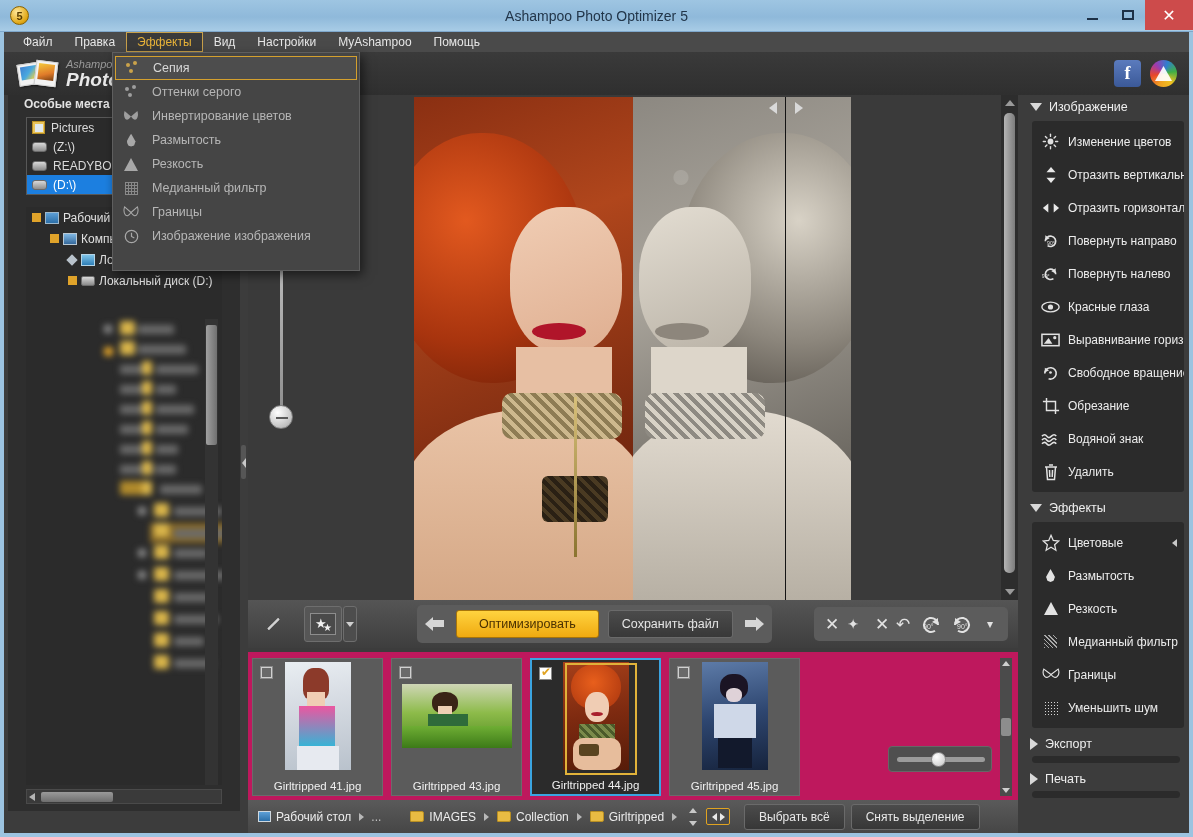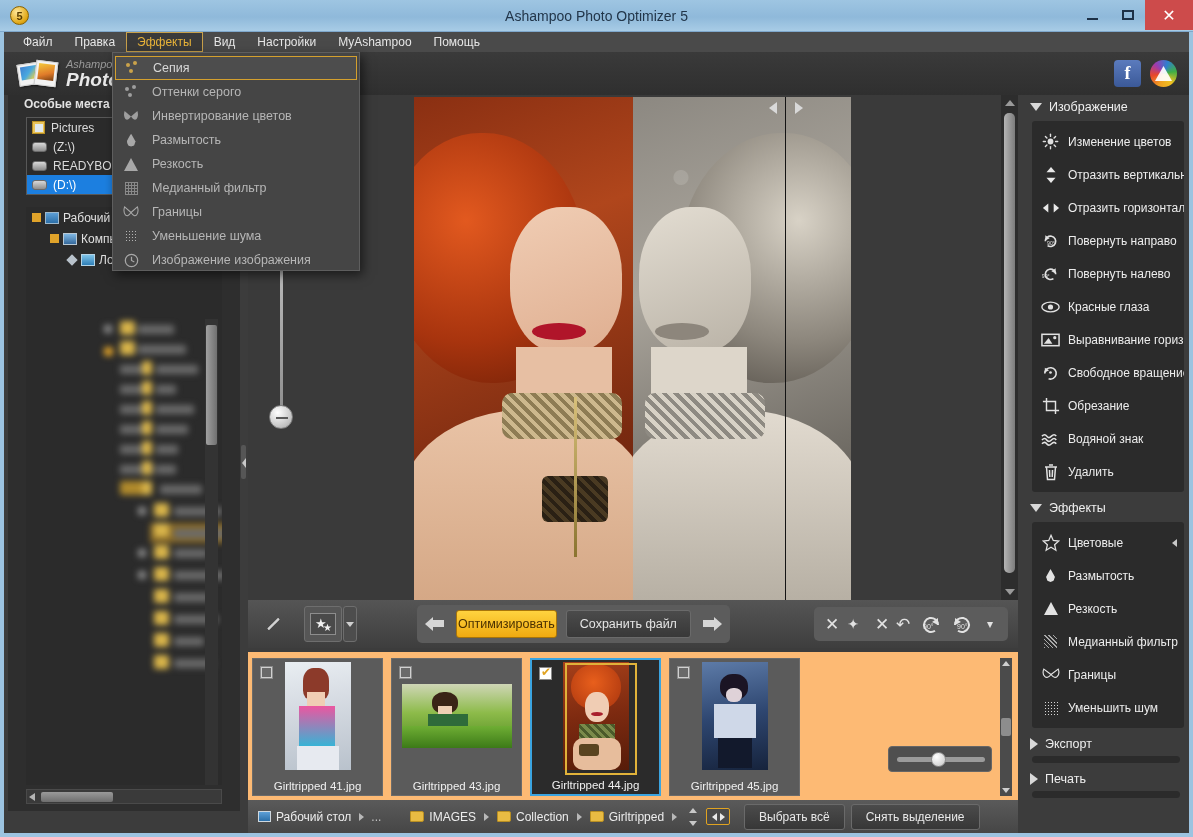--- a/index.html
+++ b/index.html
@@ -242,39 +242,39 @@
   .nav-arrow i { position:absolute; left:3px; top:7px; width:13px; height:7px; background:#d6d6d6; }
   .nav-arrow::after { content:''; position:absolute; top:4px; width:0;height:0;
       border-top:7px solid transparent;border-bottom:7px solid transparent; }
   .nav-arrow.left::after  { left:0px;  border-right:8px solid #d6d6d6; }
   .nav-arrow.left i { left:6px; }
   .nav-arrow.right::after { right:0px; border-left:8px solid #d6d6d6; }
   .nav-arrow.right i { left:3px; }
   .btn-optimize {
     background:linear-gradient(to bottom,#ffd33f,#f0aa10);
     border:1px solid #a8750a; border-radius:3px; color:#4a3000;
-    font-size:12.5px; padding:6px 1px; font-weight:normal;
+    font-size:12.5px; padding:6px 22px; font-weight:normal;
   }
   .btn-save {
     background:linear-gradient(to bottom,#4b4b4b,#383838);
     border:1px solid #6a6a6a; border-radius:3px; color:#e4e4e4;
     font-size:12.5px; padding:6px 13px;
   }
   .fx-tools { margin-left:auto; margin-right:10px; background:#5c5c5c; border-radius:5px;
               height:34px; display:flex; align-items:center; padding:0 6px; gap:5px; }
   .ti { width:24px; height:24px; position:relative; color:#e2e2e2; font-size:17px;
         display:flex; align-items:center; justify-content:center; }
   .ti.small { font-size:12px; }
   .rot { width:24px; height:24px; position:relative; }
   .rot svg { display:block; }
 
   
   .filmstrip {
     position:absolute; left:248px; top:652px; width:770px; height:148px;
-    background:#fdba74; display:flex; padding:6px 4px 4px 4px; gap:8px;
+    background:#be185d; display:flex; padding:6px 4px 4px 4px; gap:8px;
   }
   .thumb-cell {
     width:131px; height:138px; background:#5b5b5b; border:1px solid #6b6b6b;
     position:relative;
   }
   .thumb-cell.selected { background:#2b2b2b; border:2px solid #3ba4e0; }
   .thumb-inner { position:absolute; left:0; top:0; right:0; bottom:22px;
         display:flex; align-items:center; justify-content:center; }
   .tpic { width:66px; height:108px; }
   .tpic.wide { width:110px; height:64px; }
@@ -450,20 +450,25 @@
       </div>
       <div class="tnode" style="padding-left:24px">
         <span class="tplus"></span>
         <span class="tico-pc"></span>
         <span>Компьютер</span>
       </div>
       <div class="tnode" style="padding-left:42px">
         <span class="tdia"></span>
         <span class="tico-hddc"></span>
         <span>Локальный диск (C:)</span>
+      </div>
+      <div class="tnode" style="padding-left:42px">
+        <span class="tplus"></span>
+        <span class="tico-hdd"></span>
+        <span>Локальный диск (D:)</span>
       </div>
 
       <div class="blurred">
         <div class="blsq" style="left:78px; top:8px;"></div>
           <div class="blf" style="left:94px; top:4px;"></div>
           <div class="bl" style="left:112px; top:8px; width:36px;"></div>
         <div class="blf" style="left:78px; top:26px; background:#e0a32a; width:9px; height:9px; top:30px;"></div>
           <div class="blf" style="left:94px; top:24px;"></div>
           <div class="bl" style="left:112px; top:28px; width:48px;"></div>
         <div class="bl" style="left:94px; top:48px; width:28px;"></div>
@@ -969,26 +974,20 @@
       <span class="dd-ico">
         <svg width="16" height="13" viewBox="0 0 20 16" fill="none" stroke="#a8a8a8" stroke-width="1.3">
         <path d="M10 8 L2 1 Q0 7 3 11 Q6 14 10 8"></path>
             <path d="M10 8 L18 1 Q20 7 17 11 Q14 14 10 8"></path>
           </svg>
       </span>
       <span>Границы</span>
     </div>
     <div class="dd-item">
       <span class="dd-ico">
-        <span style="width:13px;height:13px;display:block;background:radial-gradient(circle,#b4b4b4 0.8px,transparent 1px) 0 0/3px 3px;"></span>
-      </span>
-      <span>Уменьшение шума</span>
-    </div>
-    <div class="dd-item">
-      <span class="dd-ico">
         <svg width="15" height="15" viewBox="0 0 16 16" fill="none" stroke="#a8a8a8" stroke-width="1.3">
         <circle cx="8" cy="8" r="6.6"></circle>
             <path d="M8 4 L8 8 L11 9.6"></path>
           </svg>
       </span>
       <span>Изображение изображения</span>
     </div>
   </div>
 
 </div>

